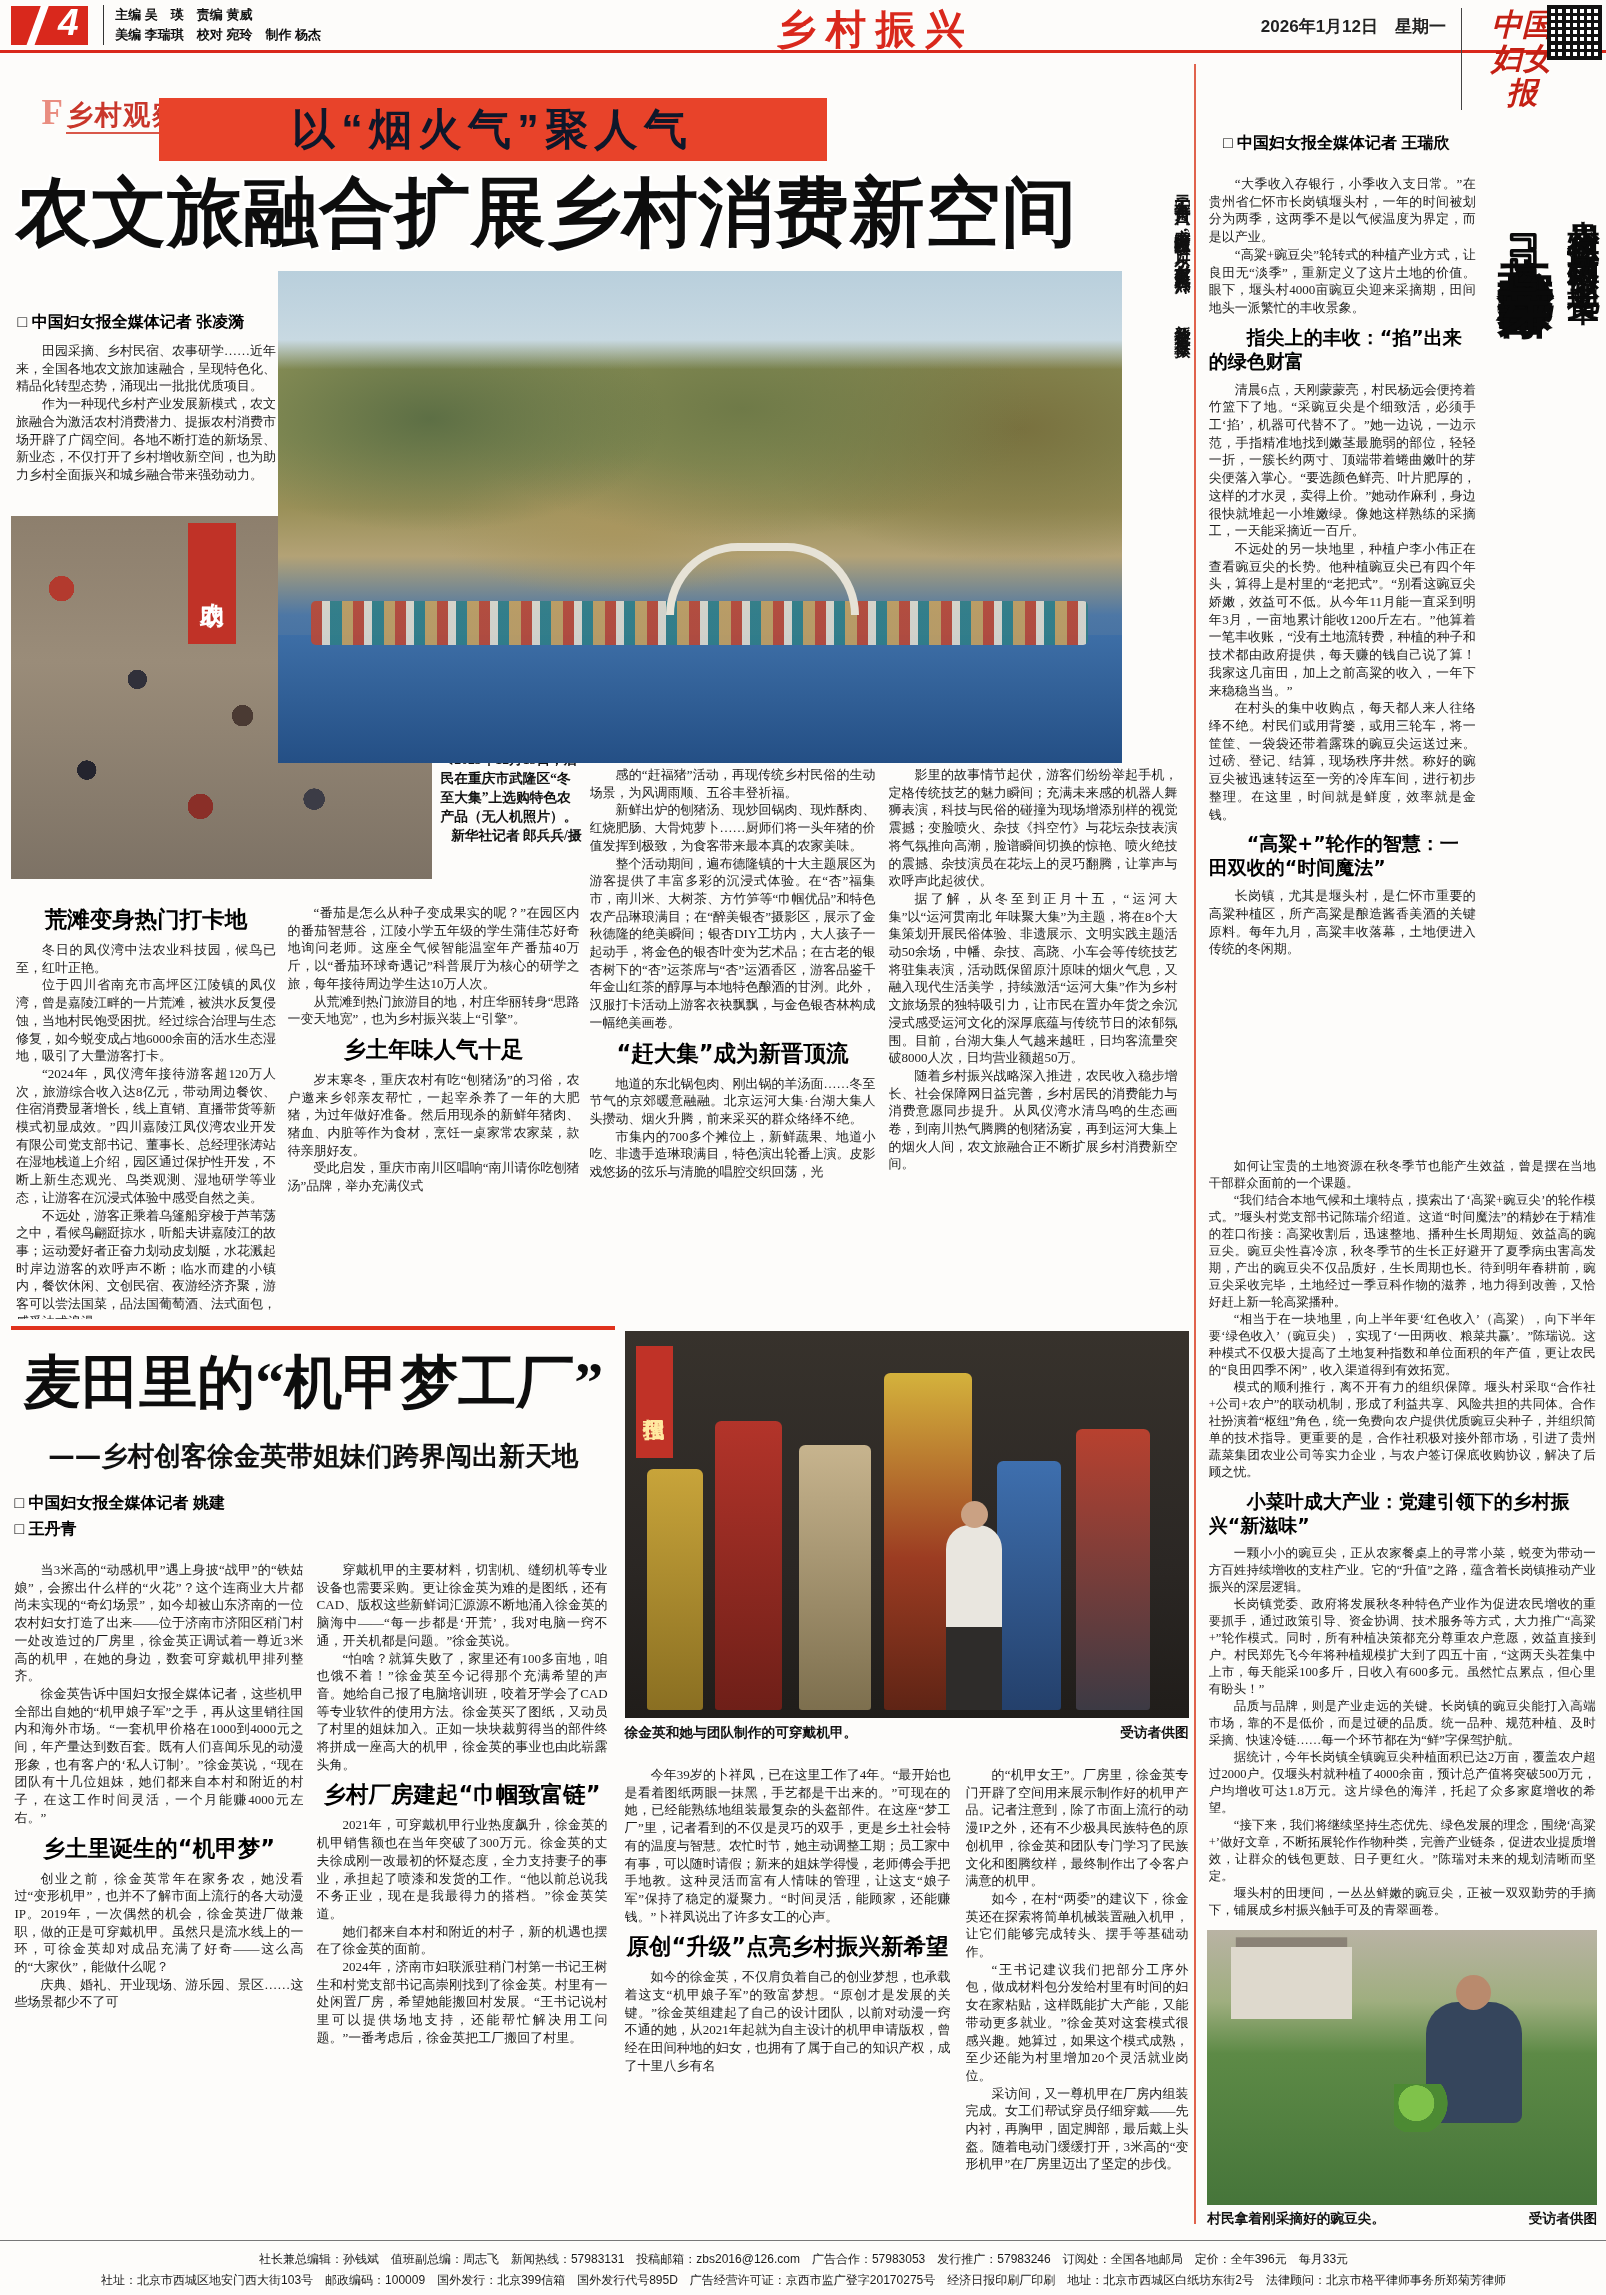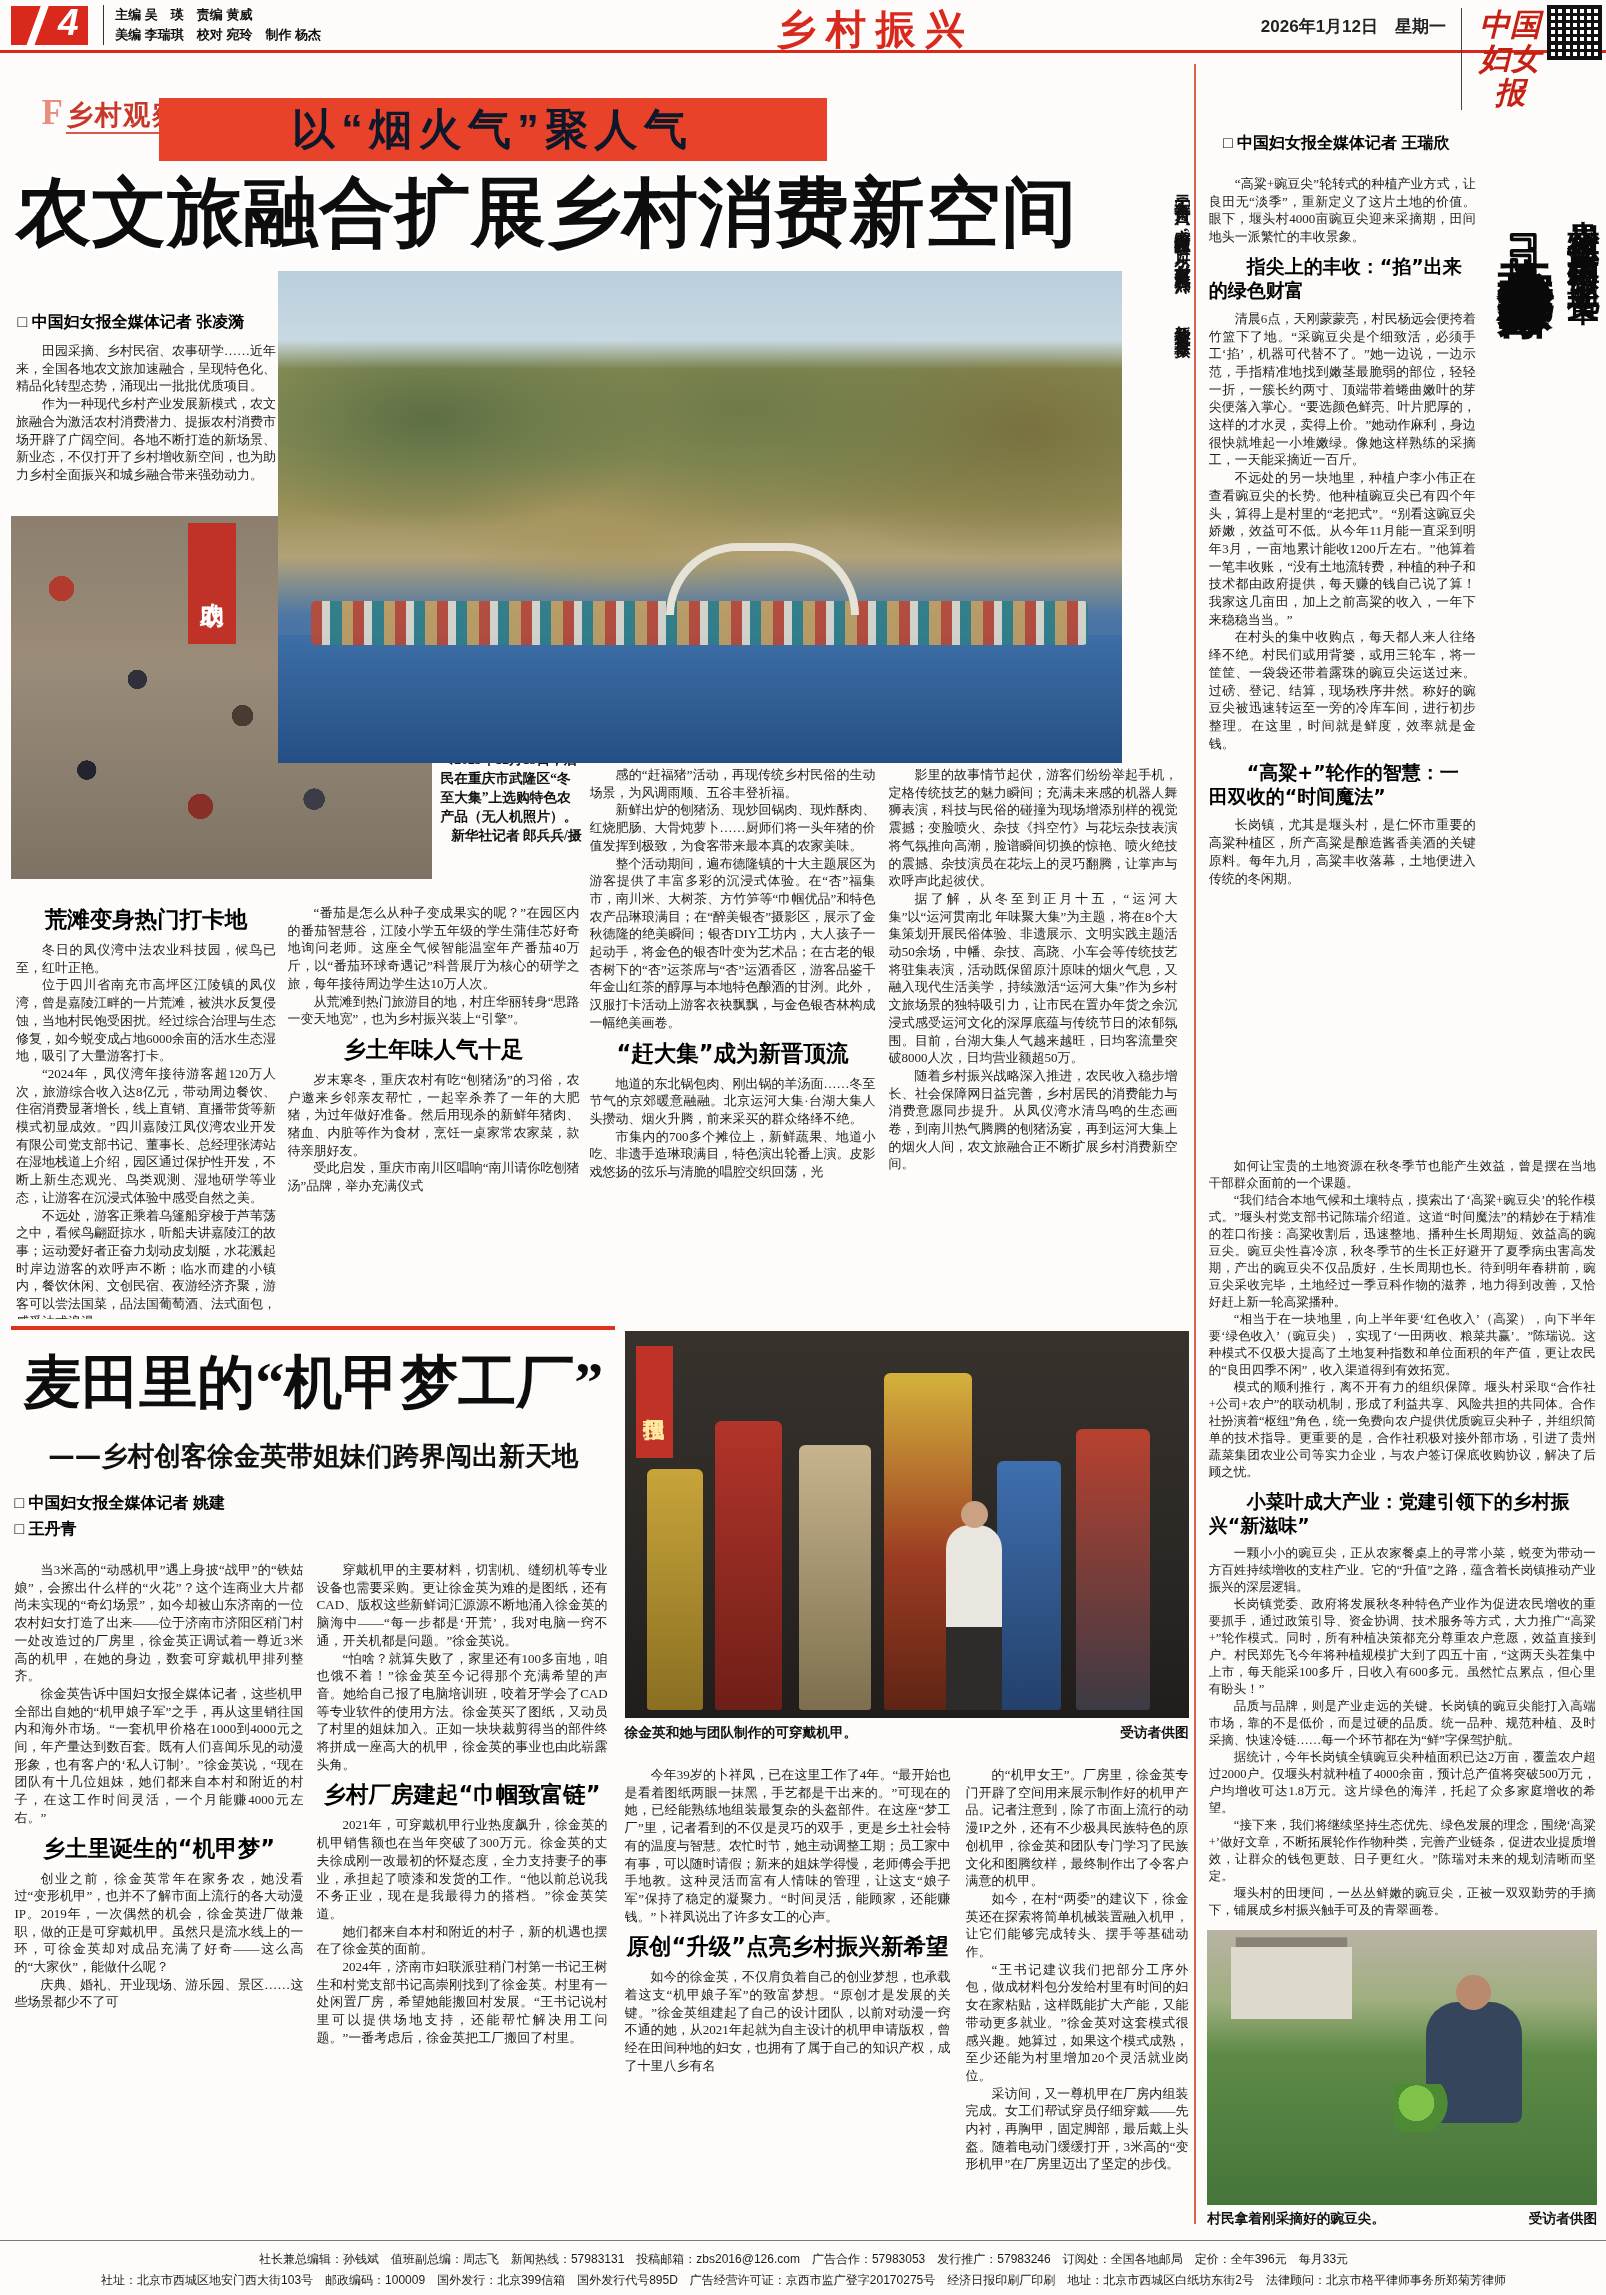--- a/index.html
+++ b/index.html
@@ -12,21 +12,21 @@
   #header { position:absolute; left:0; top:0; width:1607px; height:50px; border-bottom:3.2px solid #d9281c; }
   .pagenum { position:absolute; left:11.2px; top:6.4px; width:77px; height:39px; background:#d9281c; overflow:hidden; }
   .pagenum:before { content:""; position:absolute; left:21px; top:-4.8px; width:8px; height:56px; background:#fff; transform:skewX(-20deg); }
   .pagenum-n { position:absolute; right:9.6px; top:-4.8px; font:900 37px "Liberation Sans", sans-serif; font-style:italic; color:#fff; }
   .credits { position:absolute; left:103px; top:4.8px; padding-left:11.2px; border-left:1.6px solid #333; height:40px;
              font:700 13px/20px "Liberation Sans", sans-serif; color:#111; }
   .section-title { position:absolute; left:707px; top:1.6px; width:337px; text-align:center;
                    font:900 40px "Liberation Serif", serif; color:#d9281c; letter-spacing:9.6px; }
   .date-block { position:absolute; left:1221px; top:14.5px; width:225px; text-align:right;
                 font:700 17px "Liberation Sans", sans-serif; color:#222; }
-  .masthead { position:absolute; left:1461px; top:8px; width:80px; text-align:center; border-left:1.6px solid #444; padding-left:8px;
+  .masthead { position:absolute; left:1461px; top:8px; width:80px; text-align:center; border-left:1.6px solid #444; padding-left:20px;
               font:900 30.5px/34px "Liberation Serif", serif; font-style:italic; color:#c42014; }
   .qr { position:absolute; left:1547px; top:4.8px; width:53px; height:53px; border:1.6px solid #111;
         background-image:
           repeating-linear-gradient(0deg,#111 0 3.2px,transparent 3.2px 7.2px),
           repeating-linear-gradient(90deg,#111 0 3.2px,#fff 3.2px 7.2px); }
   
   .body-text p { margin:0; text-indent:2em; text-align:justify; }
   .body-text { font-size:13px; line-height:17.7px; color:#1c1c1c; overflow:hidden; }
   .subhead { font:700 22.5px/27px "DejaVu Sans", sans-serif; text-align:center; margin:8px 0; text-indent:0; color:#000; }
   .subhead-left { font:700 19px/24px "DejaVu Sans", sans-serif; text-align:left; text-indent:2em; margin:8px 0; color:#000; }
@@ -286,20 +286,21 @@
         <p>“王书记建议我们把部分工序外包，做成材料包分发给村里有时间的妇女在家粘贴，这样既能扩大产能，又能带动更多就业。”徐金英对这套模式很感兴趣。她算过，如果这个模式成熟，至少还能为村里增加20个灵活就业岗位。</p>
         <p>采访间，又一尊机甲在厂房内组装完成。女工们帮试穿员仔细穿戴——先内衬，再胸甲，固定脚部，最后戴上头盔。随着电动门缓缓打开，3米高的“变形机甲”在厂房里迈出了坚定的步伐。</p>
       </div>
   </div>
 
   <div id="peas">
     <div class="byline peas-byline">□ 中国妇女报全媒体记者 王瑞欣</div>
 
     <div class="body-text peas-narrow">
       <div>
+          <p>“大季收入存银行，小季收入支日常。”在贵州省仁怀市长岗镇堰头村，一年的时间被划分为两季，这两季不是以气候温度为界定，而是以产业。</p>
           <p>“高粱+豌豆尖”轮转式的种植产业方式，让良田无“淡季”，重新定义了这片土地的价值。眼下，堰头村4000亩豌豆尖迎来采摘期，田间地头一派繁忙的丰收景象。</p>
         </div>
       <div class="subhead-left">指尖上的丰收：“掐”出来的绿色财富</div>
       <div>
           <p>清晨6点，天刚蒙蒙亮，村民杨远会便挎着竹篮下了地。“采豌豆尖是个细致活，必须手工‘掐’，机器可代替不了。”她一边说，一边示范，手指精准地找到嫩茎最脆弱的部位，轻轻一折，一簇长约两寸、顶端带着蜷曲嫩叶的芽尖便落入掌心。“要选颜色鲜亮、叶片肥厚的，这样的才水灵，卖得上价。”她动作麻利，身边很快就堆起一小堆嫩绿。像她这样熟练的采摘工，一天能采摘近一百斤。</p>
           <p>不远处的另一块地里，种植户李小伟正在查看豌豆尖的长势。他种植豌豆尖已有四个年头，算得上是村里的“老把式”。“别看这豌豆尖娇嫩，效益可不低。从今年11月能一直采到明年3月，一亩地累计能收1200斤左右。”他算着一笔丰收账，“没有土地流转费，种植的种子和技术都由政府提供，每天赚的钱自己说了算！我家这几亩田，加上之前高粱的收入，一年下来稳稳当当。”</p>
           <p>在村头的集中收购点，每天都人来人往络绎不绝。村民们或用背篓，或用三轮车，将一筐筐、一袋袋还带着露珠的豌豆尖运送过来。过磅、登记、结算，现场秩序井然。称好的豌豆尖被迅速转运至一旁的冷库车间，进行初步整理。在这里，时间就是鲜度，效率就是金钱。</p>
         </div>
       <div class="subhead-left">“高粱+”轮作的智慧：一田双收的“时间魔法”</div>
       <div>

